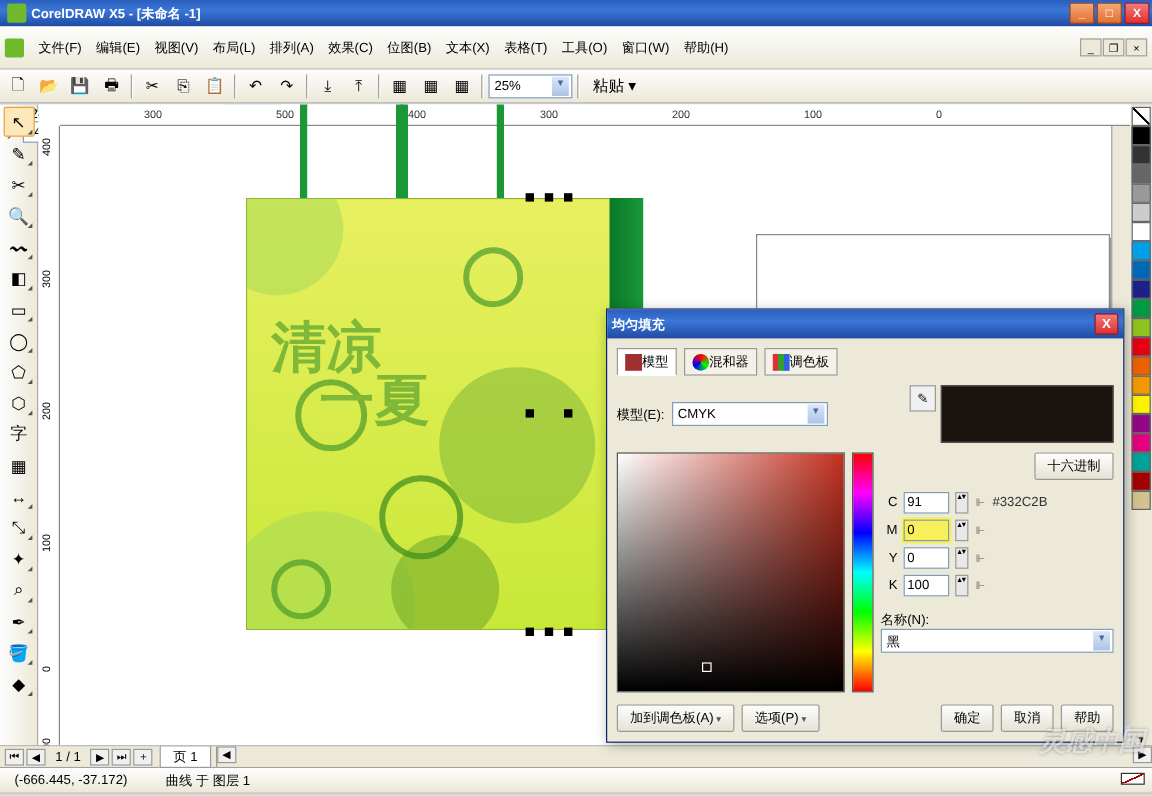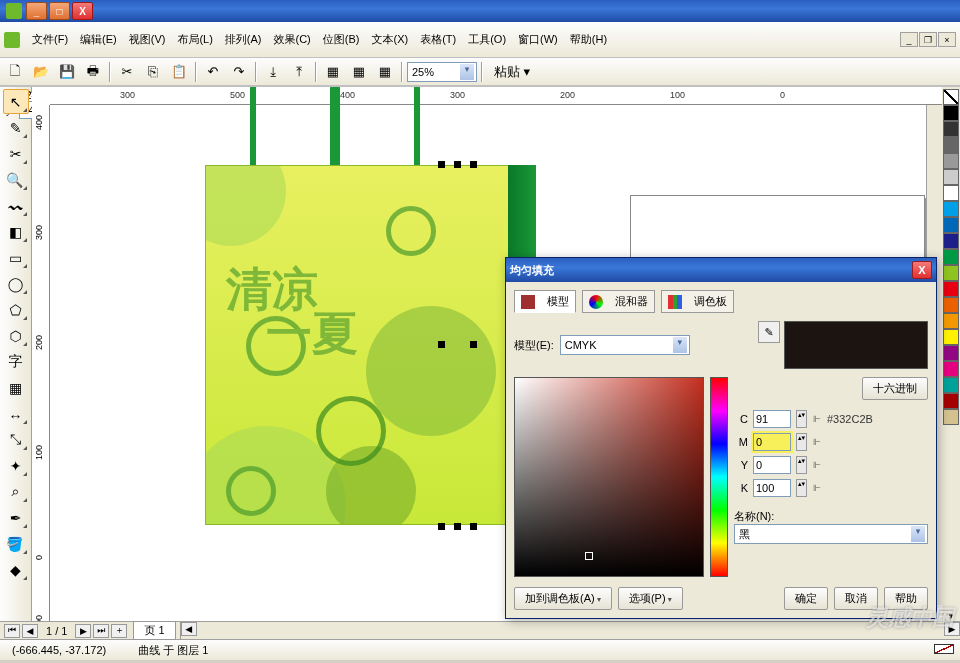--- a/index.html
+++ b/index.html
@@ -73,21 +73,21 @@
 .fill-ind { width:22px; height:12px; margin-left:auto;}
 .fill-ind .box { float:right; width:20px; height:10px; border:1px solid #333; background:#fff; position:relative;}
 .fill-ind .box::after{content:""; position:absolute; inset:0; background:linear-gradient(to bottom right, transparent 45%,#a00 45%,#a00 55%, transparent 55%);}
 
 
 .dialog { position:absolute; left:505px; top:257px; width:432px; background:#ece9d8; border:1px solid #0a246a; box-shadow:2px 2px 10px rgba(0,0,0,.3);}
 .dlg-title { height:24px; background:linear-gradient(#2b5fbf,#3a77d8 40%,#1f4aa3); color:#fff; display:flex; align-items:center; padding:0 4px; font-weight:bold;}
 .dlg-title .close { margin-left:auto; width:20px; height:18px; background:linear-gradient(#f47a7a,#e03030); border:1px solid #9c1a1a; border-radius:2px; display:flex; align-items:center; justify-content:center; cursor:pointer; color:#fff;}
 .dlg-body { padding:8px;}
 .tabs { display:flex; gap:6px; margin-bottom:8px;}
-.tab { padding:3px 6px; border:1px solid #999; background:#f4f2e8; display:flex; align-items:center; gap:12px; cursor:pointer;}
+.tab { padding:3px 6px; border:1px solid #999; background:#f4f2e8; display:flex; align-items:center; gap:0; cursor:pointer;}
 .tab.active { background:#fff; border-bottom-color:#fff;}
 .tab-ico { width:14px; height:14px;}
 .model-row { display:flex; align-items:center; gap:6px; margin-bottom:8px;}
 .picker-area { display:flex; gap:6px;}
 .sv-box { width:190px; height:200px; position:relative; background:linear-gradient(to top, #000, transparent), linear-gradient(to right, #fff, #c43020); border:1px solid #555;}
 .sv-marker { position:absolute; left:70px; bottom:16px; width:8px; height:8px; border:1px solid #fff;}
 .hue-bar { width:18px; height:200px; background:linear-gradient(to bottom, #f00,#f0f,#00f,#0ff,#0f0,#ff0,#f00); border:1px solid #555;}
 .right-col { flex:1; display:flex; flex-direction:column; gap:4px;}
 .preview-row { display:flex; gap:4px; align-items:flex-start;}
 .eyedrop { width:22px; height:22px; border:1px solid #999; background:#f0f0f0; display:flex; align-items:center; justify-content:center; cursor:pointer;}
@@ -108,20 +108,21 @@
 .btn::after { content:" ▾"; font-size:8px; color:#555;}
 .btn.no-arr::after { content:"";}
 
 .watermark { position:absolute; right:6px; bottom:30px; color:rgba(255,255,255,.55); font-size:22px; font-style:italic; font-weight:bold; pointer-events:none; text-shadow:0 0 3px rgba(0,0,0,.3);}
 </style>
 </head>
 <body>
 
 <div class="titlebar">
   <div class="icon"></div>
+  <div class="title">CorelDRAW X5 - [未命名 -1]</div>
   <div class="winbtns">
     <div class="winbtn">_</div>
     <div class="winbtn">□</div>
     <div class="winbtn close">X</div>
   </div>
 </div>
 
 <div class="menubar">
   <div class="app-icon"></div>
   <span class="menuitem">文件(F)</span>

